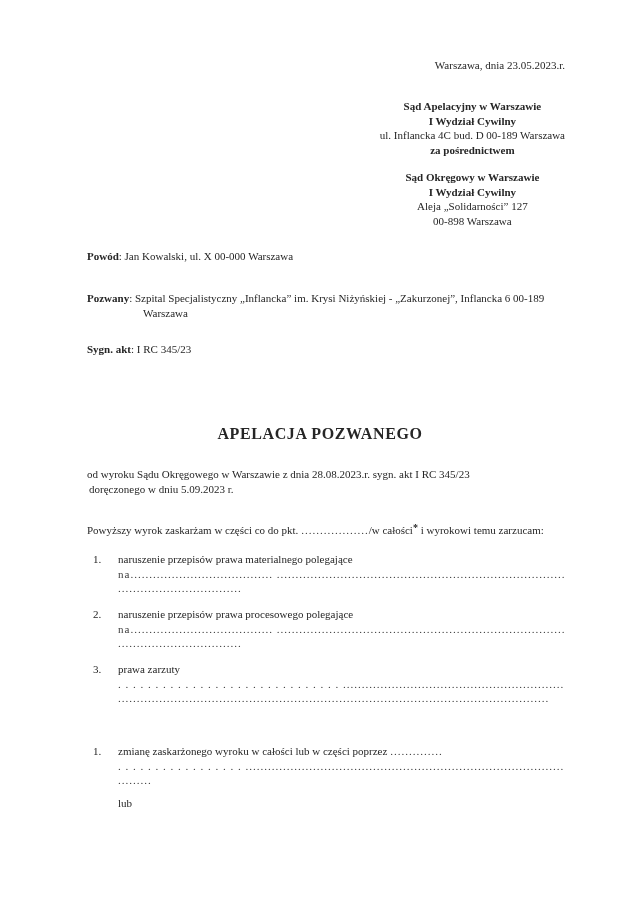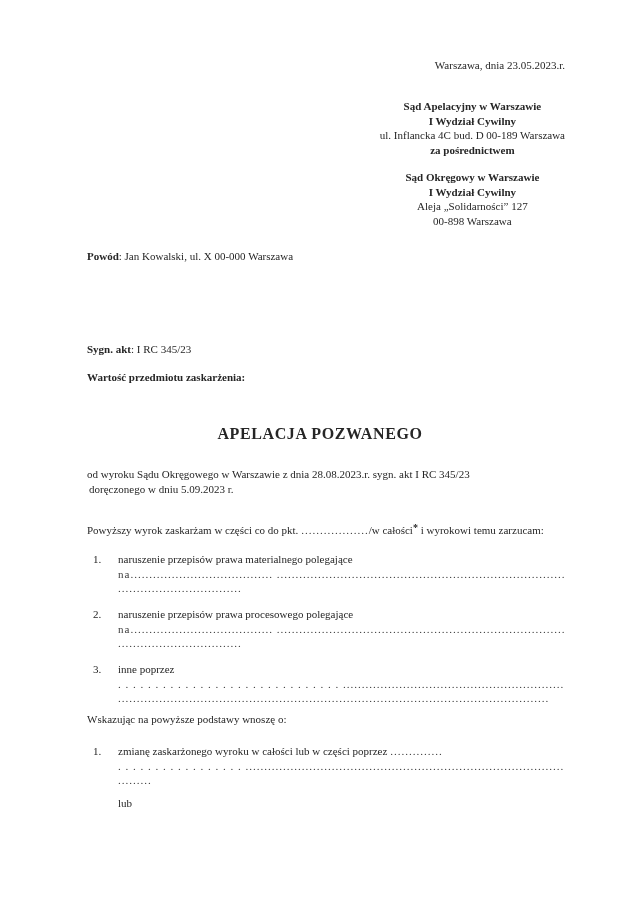--- a/index.html
+++ b/index.html
@@ -56,28 +56,28 @@
     <div class="b">Sąd Okręgowy w Warszawie</div>
     <div class="b">I Wydział Cywilny</div>
     <div>Aleja „Solidarności” 127</div>
     <div>00-898 Warszawa</div>
   </div>
 
   <div class="abs body-left powod">
     <span class="b">Powód</span><span>: Jan Kowalski, ul. X 00-000 Warszawa</span>
   </div>
 
+  <div class="abs body-left pozwany">
+    <span class="b">Pozwany</span><span>: Szpital Specjalistyczny „Inflancka” im. Krysi Niżyńskiej - „Zakurzonej”, Inflancka 6 00-189 Warszawa</span>
+  </div>
 
   <div class="abs body-left sygn">
     <span class="b">Sygn. akt</span><span>: I RC 345/23</span>
   </div>
 
-  <div class="abs body-left wartosc">
-    <span class="b">Wartość przedmiotu zaskarżenia:</span>
-  </div>
 
   <div class="abs doc-title">APELACJA POZWANEGO</div>
 
   <div class="abs body-left intro">
     <div>od wyroku Sądu Okręgowego w Warszawie z dnia 28.08.2023.r. sygn. akt I RC 345/23</div>
     <div class="l2">doręczonego w dniu 5.09.2023 r.</div>
   </div>
 
   <div class="abs body-left scope">
     <span>Powyższy wyrok zaskarżam w części co do pkt. </span><span class="dotline" style="display:inline">..................</span><span>/w całości</span><span class="star">*</span><span> i wyrokowi temu zarzucam:</span>
@@ -101,27 +101,26 @@
     </div>
     <div class="cont dotline">
       <span>na</span><span>...................................... ........................................................................................................................</span>
     </div>
     <div class="cont dotline">.................................</div>
   </div>
 
   <div class="abs list-item charge-3">
     <div class="li-row">
       <span class="num">3.</span>
-      <span class="li-text">inne poprzez</span>
+      <span class="li-text">prawa zarzuty</span>
     </div>
     <div class="cont dotline">. . . . . . . . . . . . . . . . . . . . . . . . . . . . . . ................................................................................ ..............................</div>
     <div class="cont dotline">...................................................................................................................</div>
   </div>
 
-  <div class="abs body-left motions-intro">Wskazując na powyższe podstawy wnoszę o:</div>
 
   <div class="abs list-item motion-1">
     <div class="li-row">
       <span class="num">1.</span>
       <span class="li-text"><span>zmianę zaskarżonego wyroku w całości lub w części poprzez </span><span class="dotline" style="display:inline">..............</span></span>
     </div>
     <div class="cont dotline">. . . . . . . . . . . . . . . . . .......................................................................................................................................</div>
     <div class="cont dotline">.........</div>
   </div>
 

